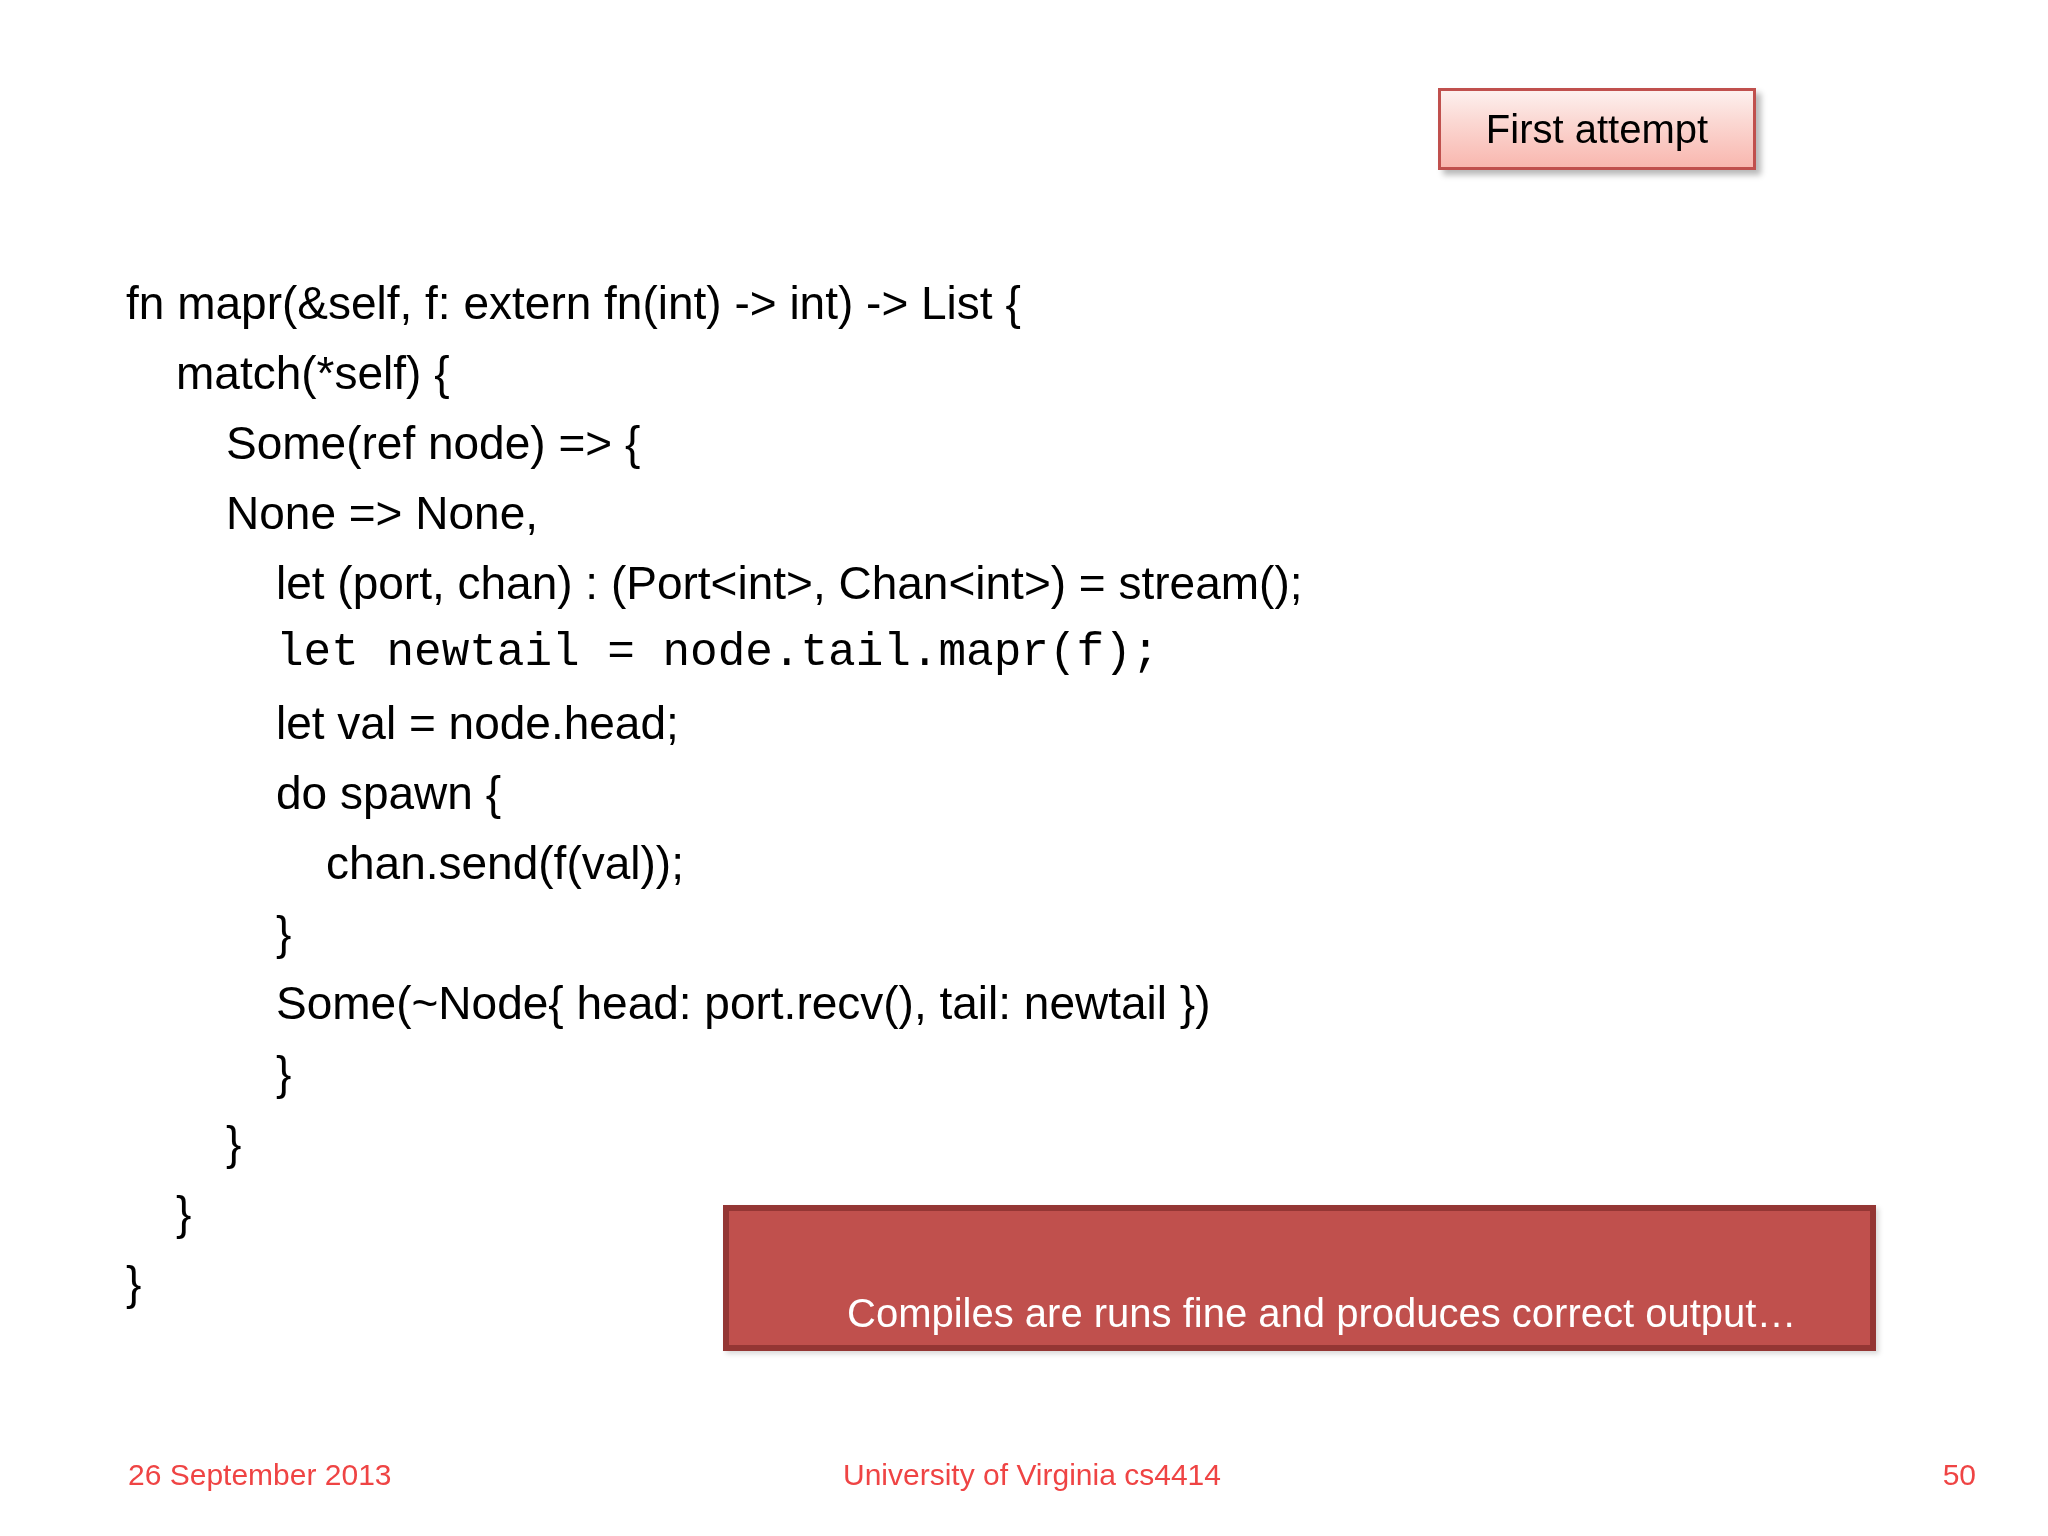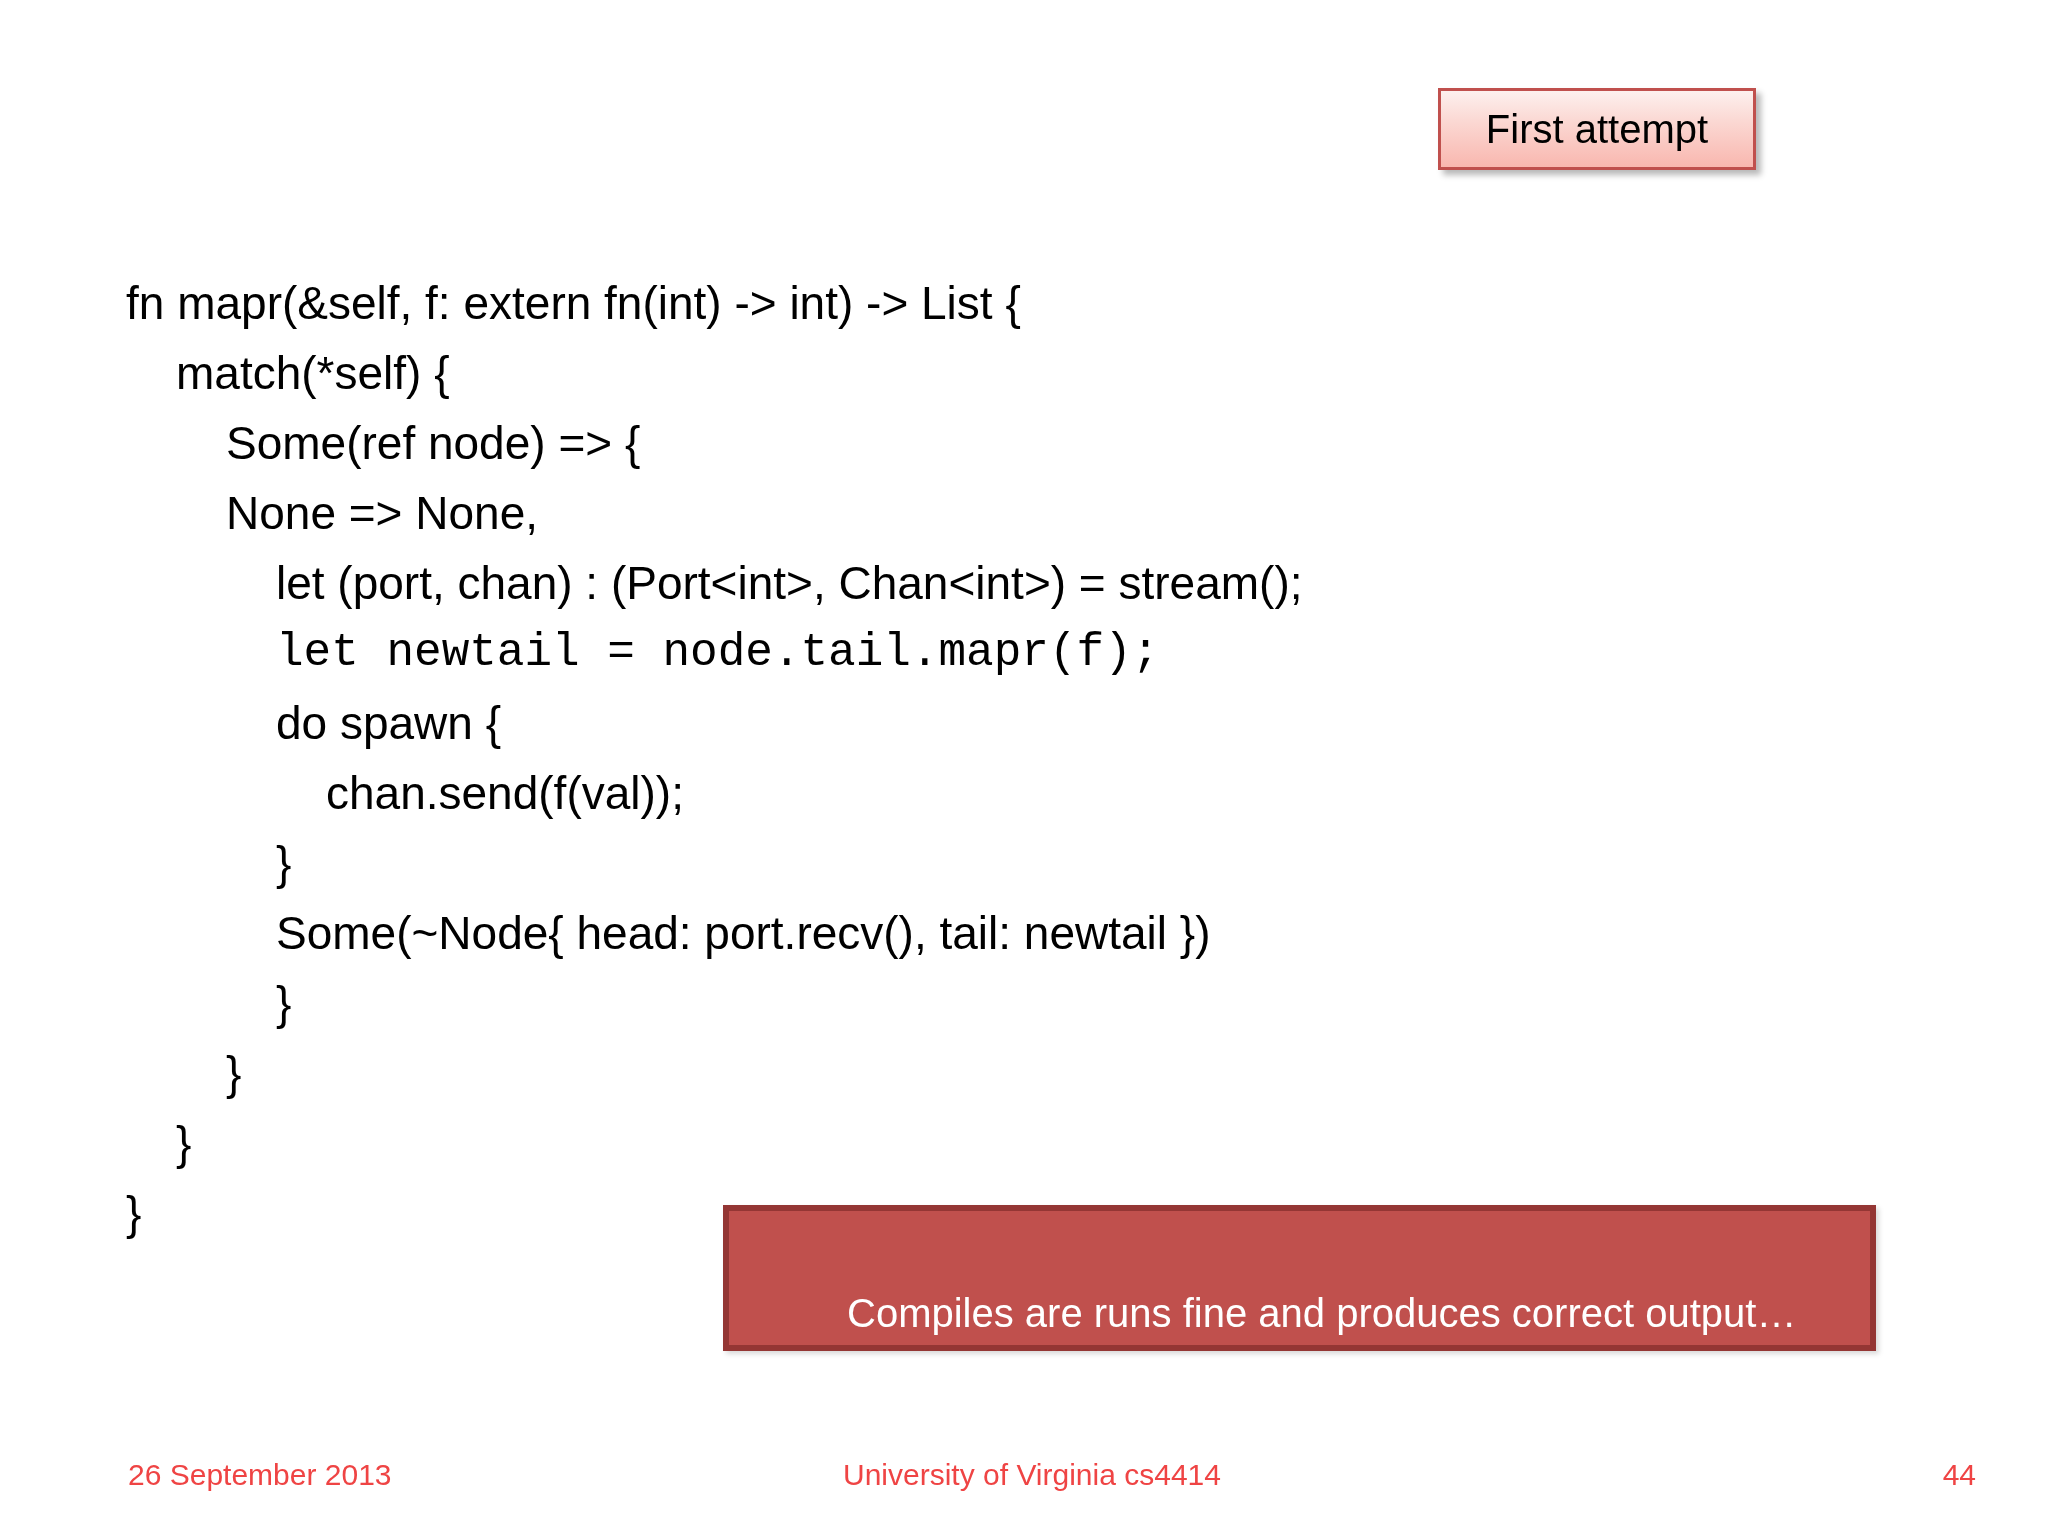--- a/index.html
+++ b/index.html
@@ -104,20 +104,21 @@
   <span class="badge-label">First attempt</span>
 </div>
 
 <div id="code-block">
     <div class="code-line" style="padding-left: 126px;">fn mapr(&amp;self, f: extern fn(int) -&gt; int) -&gt; List {</div>
     <div class="code-line" style="padding-left: 176px;">match(*self) {</div>
     <div class="code-line" style="padding-left: 226px;">Some(ref node) =&gt; {</div>
     <div class="code-line" style="padding-left: 226px;">None =&gt; None,</div>
     <div class="code-line" style="padding-left: 276px;">let (port, chan) : (Port&lt;int&gt;, Chan&lt;int&gt;) = stream();</div>
     <div class="code-line" style="padding-left: 276px; font-family: Liberation Mono, monospace;">let newtail = node.tail.mapr(f);</div>
+    <div class="code-line" style="padding-left: 276px;">let val = node.head;</div>
     <div class="code-line" style="padding-left: 276px;">do spawn {</div>
     <div class="code-line" style="padding-left: 326px;">chan.send(f(val));</div>
     <div class="code-line" style="padding-left: 276px;">}</div>
     <div class="code-line" style="padding-left: 276px;">Some(~Node{ head: port.recv(), tail: newtail })</div>
     <div class="code-line" style="padding-left: 276px;">}</div>
     <div class="code-line" style="padding-left: 226px;">}</div>
     <div class="code-line" style="padding-left: 176px;">}</div>
     <div class="code-line" style="padding-left: 126px;">}</div>
   </div>
 
@@ -126,14 +127,14 @@
     <span>Compiles are runs fine and produces correct output…</span>
   </div>
   <div class="callout-line">
     <span>but has a </span><span class="strong">major bug</span><span>!</span>
   </div>
 </div>
 
 <div id="slide-footer">
   <div id="footer-date" class="footer-text">26 September 2013</div>
   <div id="footer-center" class="footer-text">University of Virginia cs4414</div>
-  <div id="footer-page" class="footer-text">44</div>
+  <div id="footer-page" class="footer-text">50</div>
 </div>
 
 </body></html>

